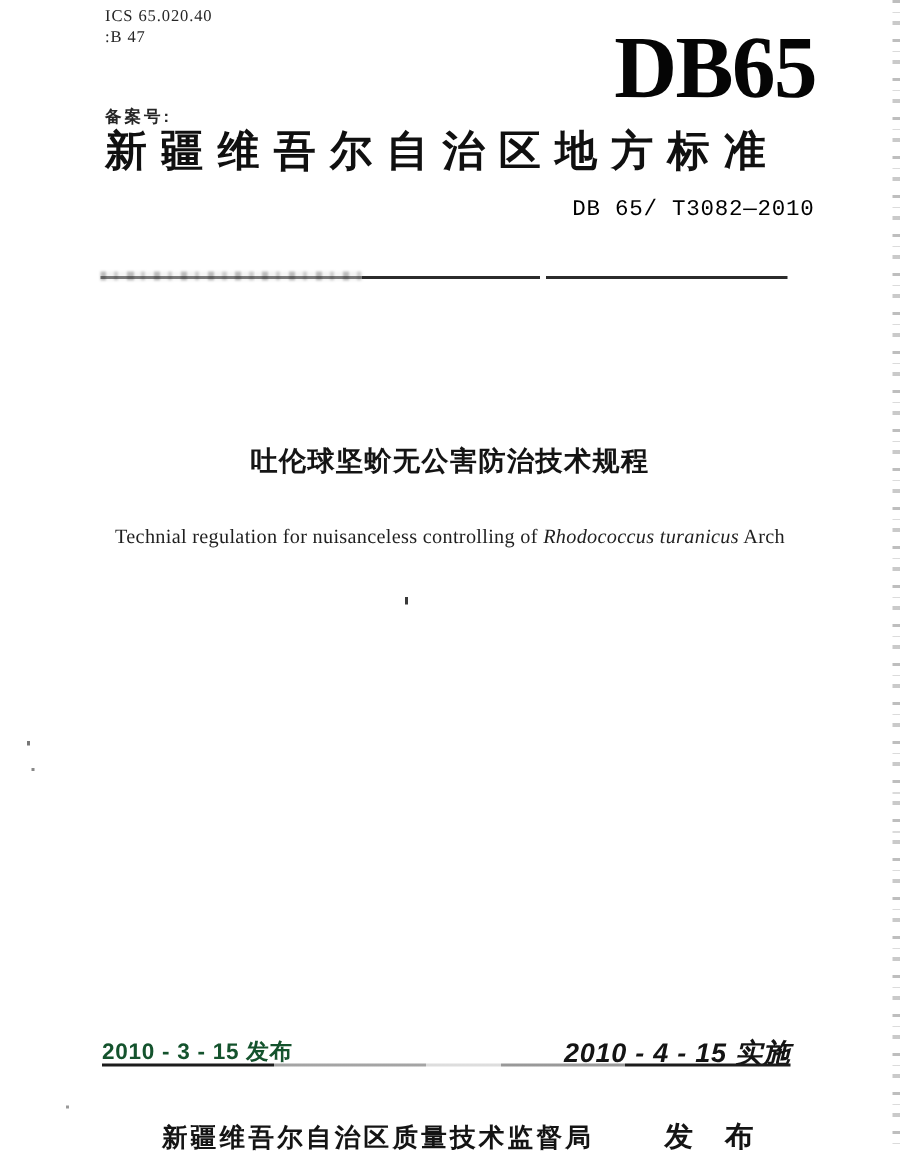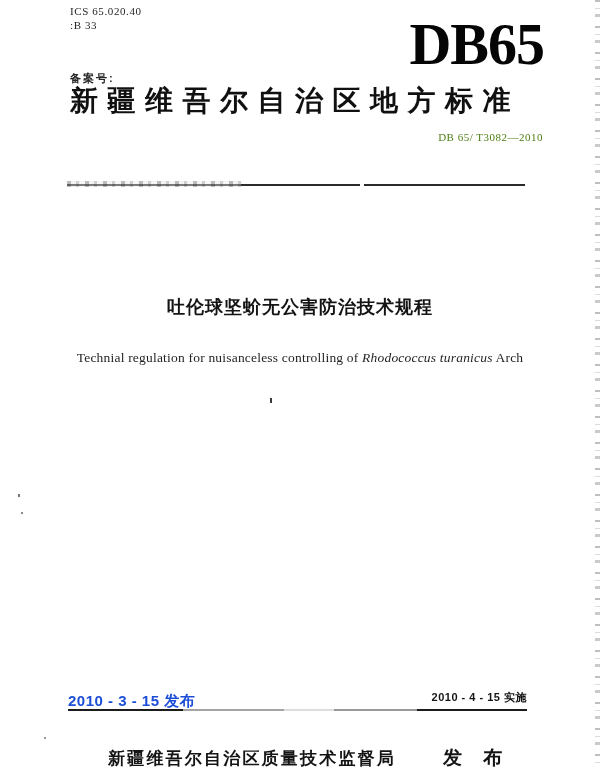--- a/index.html
+++ b/index.html
@@ -30,22 +30,22 @@
   
   .std-type{
     position:absolute;left:70px;top:82px;
     font-size:28px;font-weight:700;
     letter-spacing:9.5px;white-space:nowrap;
     color:#101010;
   }
   
   .doc-number{
     position:absolute;right:57px;top:131px;
-    font-family:Liberation Serif, serif;
-    font-size:11px;letter-spacing:0.5px;color:#4d7c0f;
+    font-family:Liberation Mono, monospace;
+    font-size:15px;letter-spacing:0.5px;color:#000000;
   }
   
   .header-rule{
     position:absolute;left:67px;top:184px;width:458px;height:2px;
     background:linear-gradient(90deg,
       rgba(20,20,20,0.55) 0 38%,
       rgba(20,20,20,0.9) 38% 64%,
       rgba(255,255,255,1) 64% 64.8%,
       rgba(20,20,20,0.9) 64.8% 100%);
   }
@@ -74,26 +74,26 @@
   
   .speck{position:absolute;background:#3a3a3a;}
   .speck.s1{left:270px;top:398px;width:2px;height:5px;}
   .speck.s2{left:18px;top:494px;width:2px;height:3px;background:#777;}
   .speck.s3{left:21px;top:512px;width:2px;height:2px;background:#888;}
   .speck.s4{left:44px;top:737px;width:2px;height:2px;background:#9a9a9a;}
   
   .date-issue{
     position:absolute;left:68px;top:692px;
     font-size:15px;font-weight:600;letter-spacing:0.5px;
-    color:#1d4ed8;white-space:nowrap;
+    color:#14532d;white-space:nowrap;
   }
   .date-impl{
     position:absolute;right:73px;top:690px;
-    font-size:11px;font-weight:600;letter-spacing:0.5px;
-    color:#141414;white-space:nowrap;
+    font-size:18px;font-weight:600;letter-spacing:0.5px;
+    color:#141414;white-space:nowrap;font-style:italic;
   }
   .date-rule{
     position:absolute;left:68px;top:709px;width:459px;height:2px;
     background:linear-gradient(90deg,
       #1c1c1c 0 25%,
       rgba(28,28,28,0.4) 25% 47%,
       rgba(28,28,28,0.15) 47% 58%,
       rgba(28,28,28,0.45) 58% 76%,
       #1c1c1c 76% 100%);
   }
@@ -115,21 +115,21 @@
     opacity:0.55;
   }
 </style>
 </head>
 <body>
 
 <div class="page">
 
   <div class="ics-block">
     <div>ICS 65.020.40</div>
-    <div>:B 33</div>
+    <div>:B 47</div>
     <div class="cn">备案号:</div>
   </div>
 
   <div class="db65">DB65</div>
 
   <div class="std-type">新疆维吾尔自治区地方标准</div>
 
   <div class="doc-number">DB 65/ T3082—2010</div>
 
   <div class="header-rule-smudge"></div>

